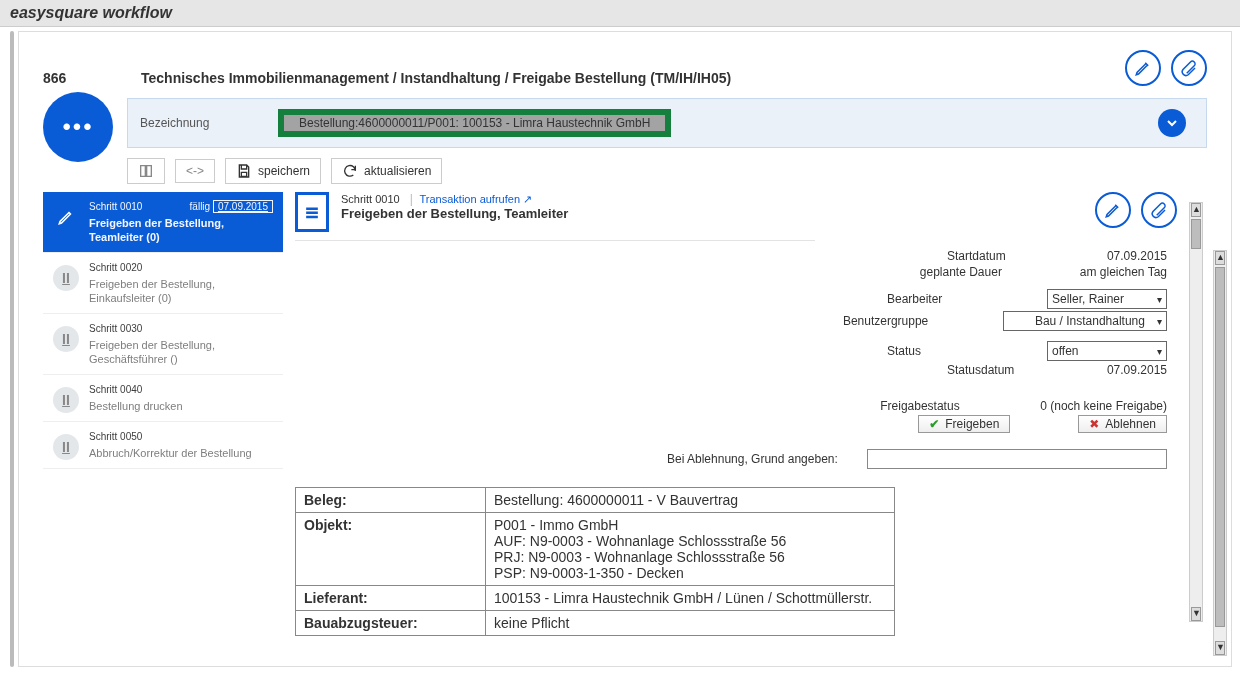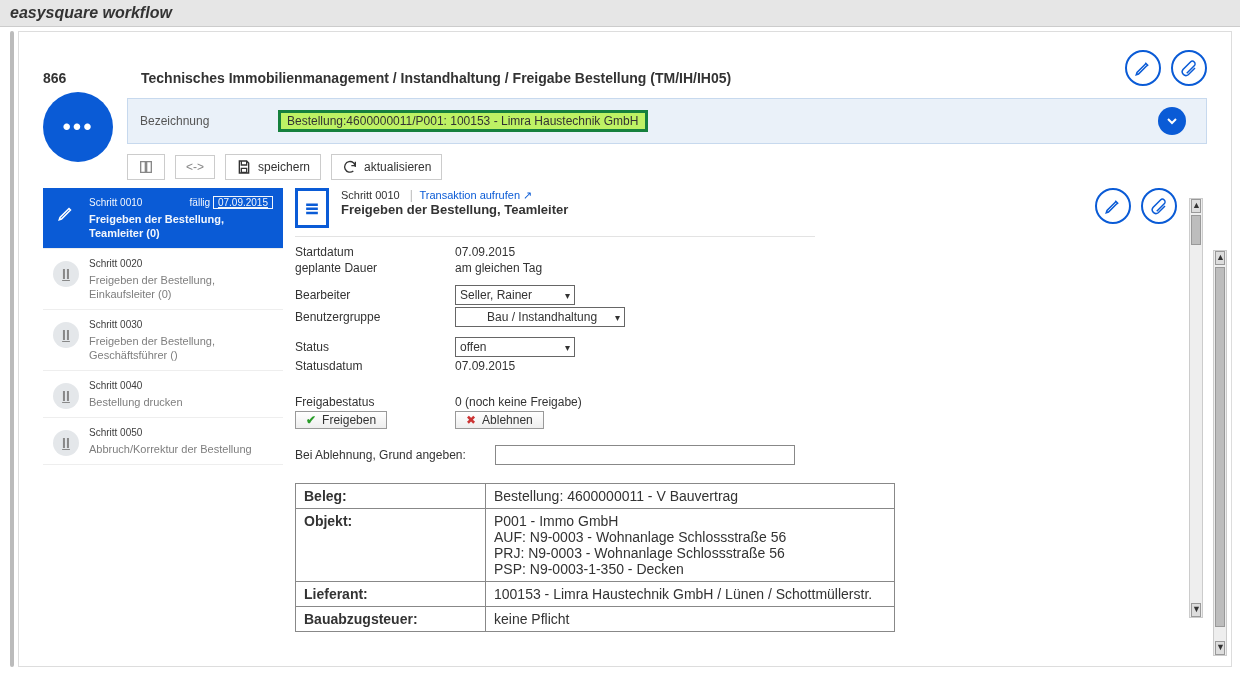--- a/index.html
+++ b/index.html
@@ -11,21 +11,21 @@
   .header-row { display:flex; align-items:flex-end; gap:18px; }
   .doc-id { font-weight:bold; font-size:14px; width:80px; padding-top:1px;}
   .breadcrumb { font-weight:bold; font-size:14px; flex:1; }
   .top-actions { display:flex; gap:10px; }
   .circle-btn { width:36px; height:36px; border:2px solid #0a5bd6; border-radius:50%; display:flex; align-items:center; justify-content:center; color:#0a5bd6; cursor:pointer; }
   .avatar-dots { width:70px; height:70px; background:#0a5bd6; border-radius:50%; display:flex; align-items:center; justify-content:center; color:#fff; font-size:24px; letter-spacing:2px; margin-top:6px;}
   .info-panel { margin-top:12px; background:#eaf1f9; border:1px solid #c7d9ee; padding:8px 12px; display:flex; align-items:center; gap:20px; position:relative;}
   .info-left { flex:1; }
   .info-row { display:flex; align-items:center; gap:18px; margin:2px 0;}
   .info-lbl { width:120px; color:#555;}
-  .info-box { border:3px solid #15803d; padding:1px 6px; background:#bef264; font-size:12px; min-width:370px;}
+  .info-box { border:6px solid #15803d; padding:1px 15px; background:#a3a3a3; font-size:12px; min-width:370px;}
   .link-u { font-weight:bold; text-decoration:underline; cursor:pointer; }
   .chev-circle { width:28px; height:28px; border-radius:50%; background:#0a5bd6; color:#fff; display:flex; align-items:center; justify-content:center; cursor:pointer; margin-right:8px;}
   .toolbar { margin-top:10px; display:flex; align-items:center; gap:10px; }
   .tb-btn, .tb-ghost { border:1px solid #ccc; background:#fff; padding:4px 10px; display:flex; align-items:center; gap:6px; cursor:pointer; font-size:12px;}
   .tb-ghost { color:#888; }
   .main-row { display:flex; gap:12px; margin-top:8px; height:440px; }
   .steps { width:240px; }
   .step { display:flex; gap:10px; padding:8px 10px; border-bottom:1px solid #eee; }
   .step.active { background:#0a5bd6; color:#fff; }
   .step-icn { width:26px; height:26px; border-radius:50%; background:#e4e7ea; color:#888; display:flex; align-items:center; justify-content:center; flex:none; font-size:14px; font-weight:bold; margin-top:4px;text-decoration:underline;}
@@ -38,24 +38,24 @@
   .detail { flex:1; position:relative; padding-right:40px;}
   .detail-hd { display:flex; gap:12px; align-items:flex-start;}
   .doc-icn-big { width:34px; height:40px; border:3px solid #0a5bd6; display:flex; align-items:center; justify-content:center; color:#0a5bd6; }
   .detail-hd .titles { }
   .detail-hd .stepno { font-size:11px; color:#333;}
   .detail-hd .trans { color:#0a5bd6; font-size:11px; cursor:pointer;}
   .detail-hd .arrow { color:#0a5bd6;}
   .detail-hd .stitle { font-weight:bold; font-size:13px; }
   .detail-actions { position:absolute; right:30px; top:0; display:flex; gap:10px;}
   .divider { height:1px; background:#e3e3e3; margin:8px 0 8px 0; width:520px;}
-  .kv { display:flex; align-items:center; margin:2px 0; font-size:12px;}
+  .kv { display:flex; align-items:center; margin:2px 0; font-size:12px;justify-content:flex-end;}
   .kv .k { width:160px; color:#333;}
   .kv .v {}
-  .sel { border:1px solid #666; background:#fff; padding:0 4px; height:20px; display:inline-flex; align-items:center; justify-content:space-between; min-width:120px; cursor:pointer; gap:18px;}
+  .sel { border:1px solid #666; background:#fff; padding:0 4px; height:20px; display:inline-flex; align-items:center; justify-content:space-between; min-width:120px; cursor:pointer; gap:12px;}
   .sel .car { font-size:10px;}
   .wide { min-width:150px;padding-left:31px;}
   .btn-sm { border:1px solid #999; background:linear-gradient(#fff,#eee); padding:1px 10px; display:inline-flex; align-items:center; gap:6px; cursor:pointer;}
   .green-dot { color:#2a9d2a; font-weight:bold;}
   .red-dot { color:#c33;}
   .txt-in { border:1px solid #888; height:20px; width:300px; padding:0 4px;}
   .obj-table { margin-top:18px; border:1px solid #888; width:600px; border-collapse:collapse;}
   .obj-table td { border:1px solid #888; padding:4px 8px; vertical-align:top; font-size:14px;}
   .obj-table td.l { font-weight:bold; width:190px;}
   .scroll-v { position:absolute; right:4px; top:10px; bottom:10px; width:14px; background:#eee; border:1px solid #ccc;}

